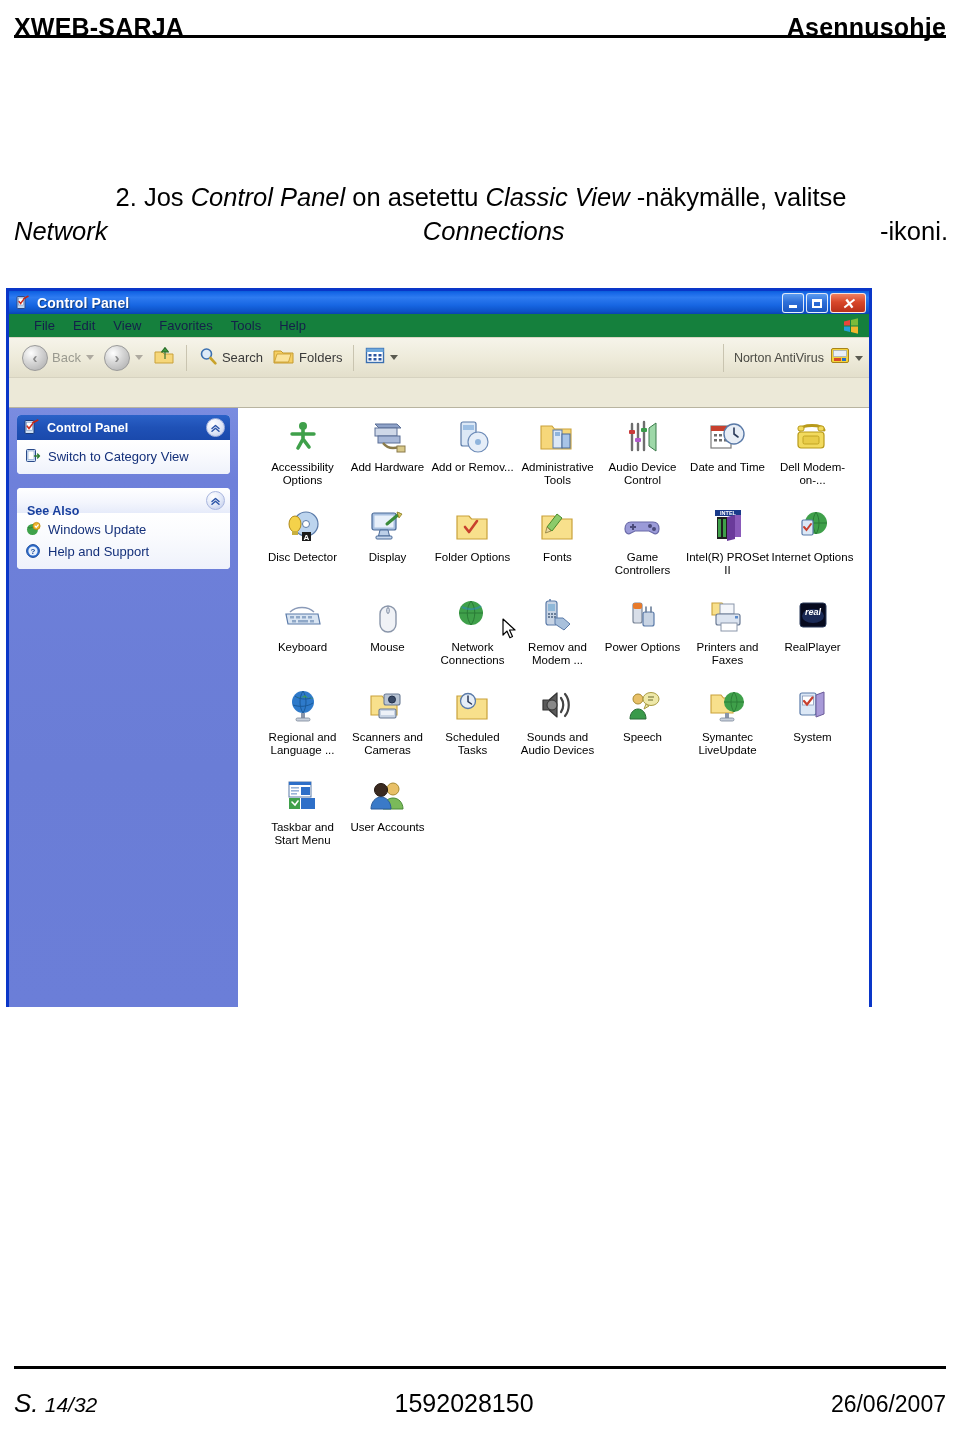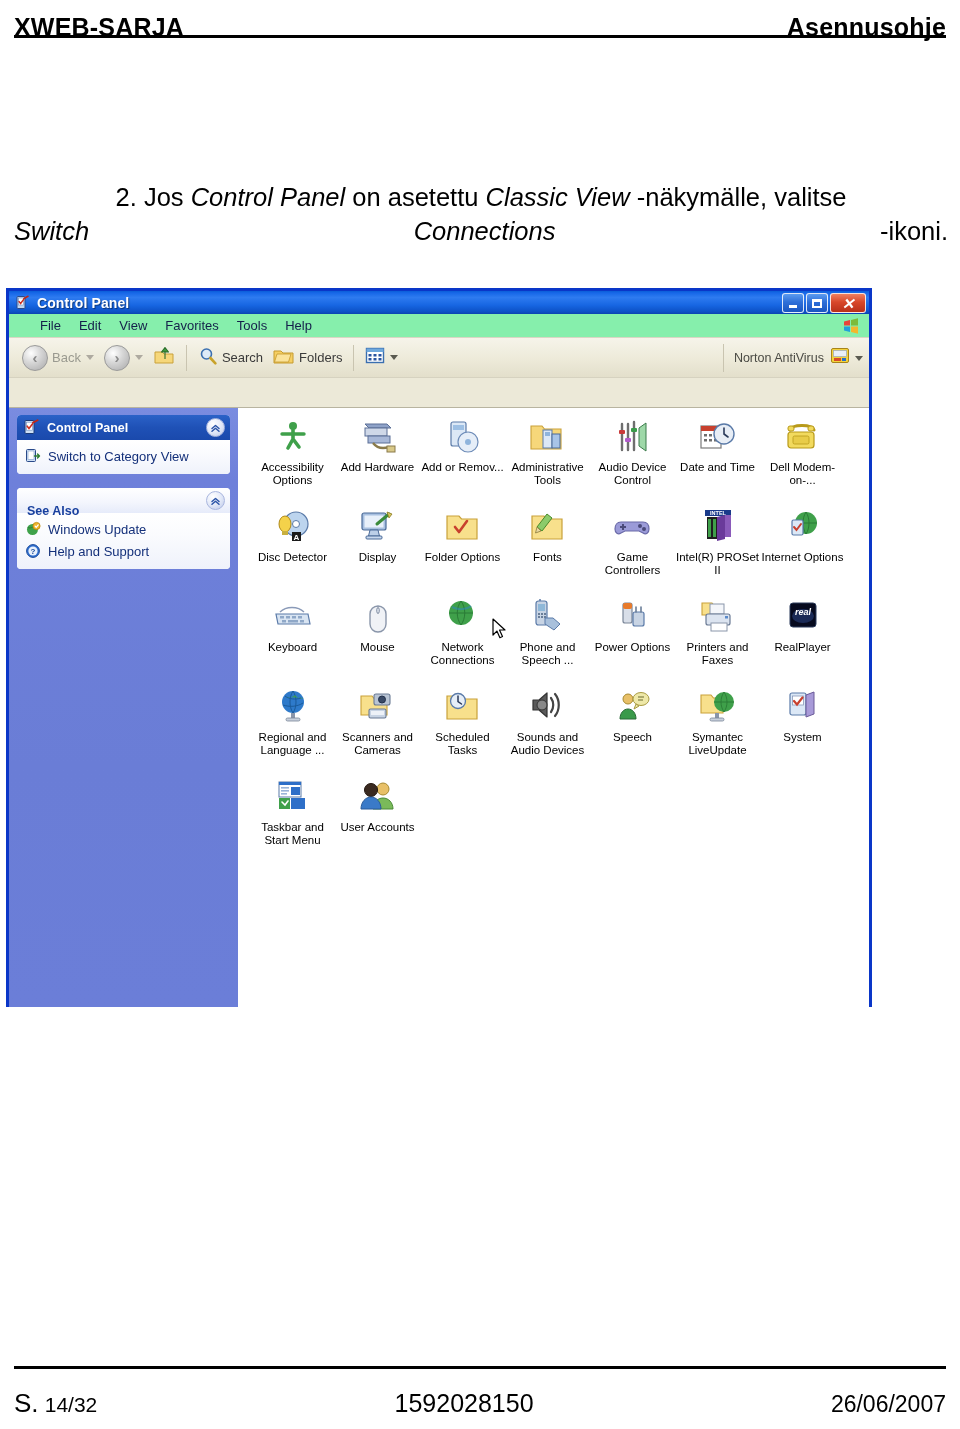--- a/index.html
+++ b/index.html
@@ -76,22 +76,22 @@
   .tb-btn.close {
     background: linear-gradient(to bottom,#F08060 0%,#D8472A 45%,#B8301A 100%);
     width: 36px;
   }
   .glyph-min { width: 8px; height: 3px; background: #fff; margin-top: 7px; }
   .glyph-max { width: 10px; height: 9px; border: 2px solid #fff; border-top-width: 3px; }
   .glyph-close { font-size: 15px; line-height: 13px; font-weight: 700; }
 
   
   .menubar {
-    height: 24px; background: #86efac;
-    display: flex; align-items: center; padding-left: 22px;
+    height: 24px; background: #15803d;
+    display: flex; align-items: center; padding-left: 16px;
     border-bottom: 1px solid #DAD6C4; position: relative;
   }
   .menubar .mi {
     font-size: 13px; color: #14204A; padding: 2px 9px; white-space: nowrap;
   }
   .menu-flag { position: absolute; right: 8px; top: 2px; width: 20px; height: 20px; }
 
   
   .toolbar {
     height: 40px; background: linear-gradient(to bottom,#F6F4EA 0%,#EDEAD9 55%,#E3DFCB 100%);
@@ -146,21 +146,21 @@
   .chev svg { display: block; }
   .panel-body {
     background: linear-gradient(to bottom,#FFFFFF 0%,#FAFBFE 40%,#EFF2FB 100%);
     padding: 5px 6px 7px 6px;
   }
   .side-link { display: flex; align-items: center; padding: 3px 2px; }
   .side-link .sl-icon { width: 16px; height: 16px; margin-right: 7px; flex: 0 0 auto; }
   .side-link .sl-text { font-size: 13px; color: #14307A; white-space: nowrap; }
 
   
-  .iconarea { flex: 1; background: #fff; padding: 6px 0 0 12px; }
+  .iconarea { flex: 1; background: #fff; padding: 6px 0 0 22px; }
   .icon-row { display: flex; }
   .icon-cell {
     width: 85px; height: 90px; display: flex; flex-direction: column;
     align-items: center; padding-top: 4px; position: relative;
   }
   .icon-art { width: 42px; height: 40px; position: relative; }
   .icon-caption {
     margin-top: 3px; text-align: center; font-size: 11.5px; line-height: 13px;
     color: #000; width: 84px; word-wrap: break-word;
   }
@@ -170,41 +170,41 @@
 
   
   .doc-footer-rule {
     position: absolute; left: 14px; bottom: 60px; width: 932px; height: 0;
     border-top: 3px solid #000;
   }
   .doc-footer {
     position: absolute; left: 14px; bottom: 10px; width: 932px;
     display: flex; align-items: baseline; justify-content: space-between;
   }
-  .f-left { font-size: 22px; font-weight: 400; white-space: nowrap; }
+  .f-left { font-size: 22px; font-weight: 400; white-space: nowrap; font-style: italic; }
   .f-left .f-big { font-size: 26px; }
   .f-left .f-small { font-size: 21px; }
   .f-center { font-size: 25px; white-space: nowrap; }
   .f-right { font-size: 23px; white-space: nowrap; }
 </style>
 </head>
 <body>
 
 <div class="page">
 
   <div class="doc-header">
     <div class="h-left">XWEB-SARJA</div>
     <div class="h-right">Asennusohje</div>
   </div>
   <div class="doc-header-rule"></div>
 
   <div class="body-block">
     <div class="para-line"><span>2.</span><span class="sp"> </span><span>Jos</span><span class="sp"> </span><span class="it">Control Panel</span><span class="sp"> </span><span>on asetettu</span><span class="sp"> </span><span class="it">Classic View</span><span class="sp"> </span><span>-näkymälle, valitse</span></div>
     <div class="para-line justify">
-      <span class="it">Switch</span>
+      <span class="it">Network</span>
       <span class="it">Connections</span>
       <span>-ikoni.</span>
     </div>
   </div>
 
   <div class="winshot">
 
     <div class="titlebar">
       <span class="tb-icon">
         <svg width="16" height="16" viewBox="0 0 16 16">
@@ -618,21 +618,21 @@
                     <rect x="14" y="15" width="2" height="2"></rect>
                     <rect x="17" y="15" width="2" height="2"></rect>
                     <rect x="11" y="18" width="2" height="2"></rect>
                     <rect x="14" y="18" width="2" height="2"></rect>
                     <rect x="17" y="18" width="2" height="2"></rect>
                   </g>
                 <path d="M18 20h8l7 6-6 6-9-6z" fill="#A8C0DC" stroke="#5A7AA8" stroke-width="1"></path>
                 <path d="M13 3v-2" stroke="#5A7AA8" stroke-width="1.5"></path>
               </svg>
             </span>
-            <span class="icon-caption">Phone and Speech ...</span>
+            <span class="icon-caption">Remov and Modem ...</span>
           </div>
           <div class="icon-cell">
             <span class="icon-art">
               <svg width="42" height="40" viewBox="0 0 42 40">
                 <rect x="11" y="5" width="9" height="20" rx="2" fill="#D8DEE8" stroke="#7A8698" stroke-width="1.2"></rect>
                 <rect x="11" y="5" width="9" height="6" rx="2" fill="#E87A2A"></rect>
                 <rect x="21" y="14" width="11" height="14" rx="2" fill="#C8D4E4" stroke="#5A7AA8" stroke-width="1.2"></rect>
                 <path d="M24 14v-5m5 5v-5" stroke="#6A7E98" stroke-width="1.6" stroke-linecap="round"></path>
               </svg>
             </span>

